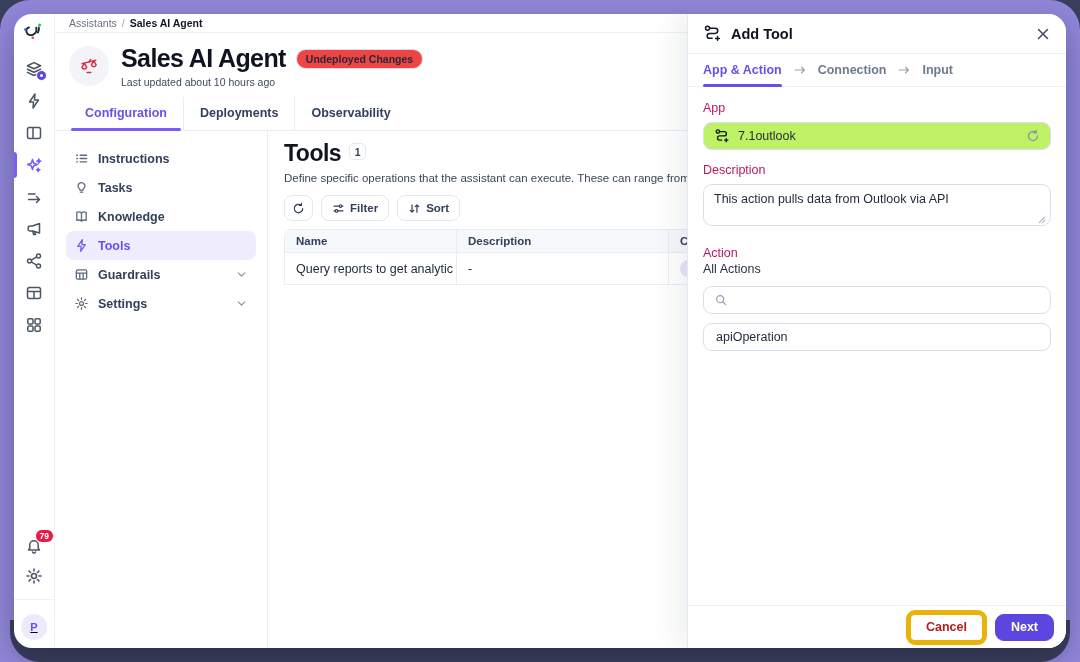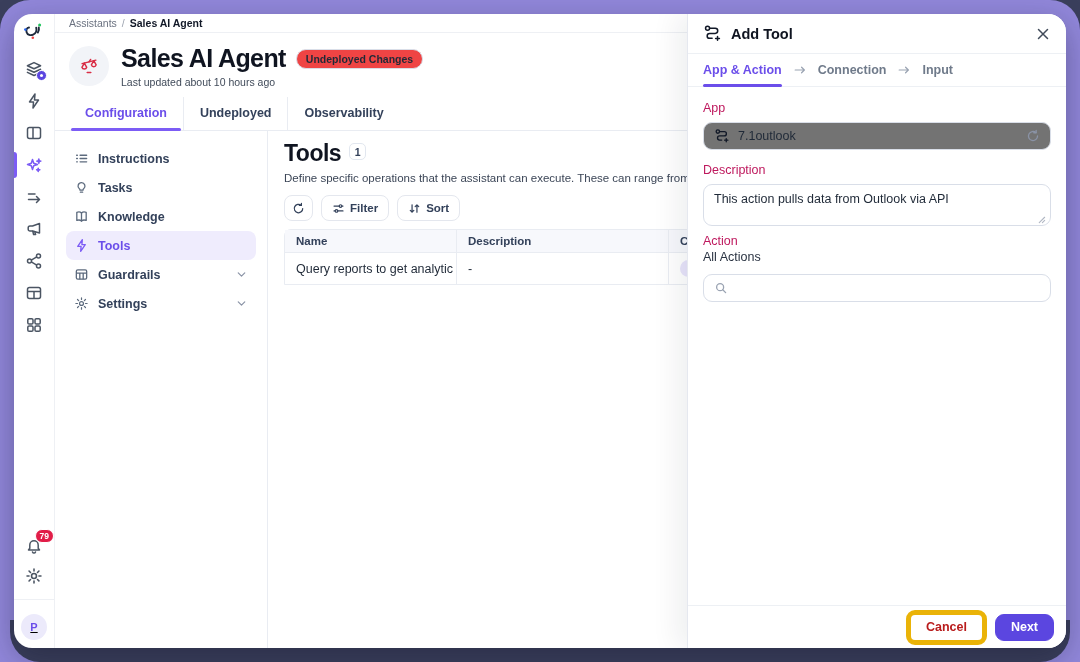--- a/index.html
+++ b/index.html
@@ -82,21 +82,21 @@
   .panel-header .ph-ic { width:19px; height:19px; color:#111827; }
   .panel-title { font-size:14.5px; font-weight:700; color:#0f1420; }
   .close-btn { margin-left:auto; width:16px; height:16px; color:#414b5a; cursor:pointer; background:none; border:none; padding:0; }
   .steps { display:flex; align-items:center; gap:11px; padding:0 15px; height:33px; flex:0 0 33px; border-bottom:1px solid #edf0f4; }
   .step { position:relative; height:100%; display:flex; align-items:center; font-size:12.5px; font-weight:700; color:#6f7a8a; cursor:pointer; }
   .step.active { color:#6b4eea; }
   .step.active::after { content:""; position:absolute; left:0; right:0; bottom:-1px; height:3px; background:#6b4eea; border-radius:3px; }
   .step-arrow { width:14px; height:14px; color:#9aa3b2; }
   .panel-body { flex:1; padding:9px 15px; overflow:hidden; }
   .field-label { font-size:12.5px; color:#be185d; margin:5px 0 7px; }
-  .inputbox { min-height:28px; border:1px solid #d9dee8; border-radius:9px; display:flex; align-items:center; gap:8px; padding:0 10px; font-size:12.5px; color:#1f2937; background:#737373; }
+  .inputbox { min-height:28px; border:1px solid #d9dee8; border-radius:9px; display:flex; align-items:center; gap:8px; padding:0 10px; font-size:12.5px; color:#1f2937; background:#bef264; }
   .inputbox .in-ic { width:16px; height:16px; color:#111827; flex:0 0 16px; }
   .refresh-trail { margin-left:auto; width:14px; height:14px; color:#8a93a6; cursor:pointer; }
   .textareabox { position:relative; min-height:42px; border:1px solid #d9dee8; border-radius:9px; padding:7px 10px 10px; font-size:12.5px; color:#1f2937; }
   .resize-handle { position:absolute; right:4px; bottom:3px; width:9px; height:9px; color:#b0b7c3; }
   .sub-label { font-size:12.5px; color:#2a3342; margin:1px 0 10px; }
   .searchbox { border:1px solid #d9dee8; border-radius:9px; height:28px; display:flex; align-items:center; gap:7px; padding:0 10px; }
   .searchbox .s-ic { width:14px; height:14px; color:#9aa3b2; flex:0 0 14px; }
   .searchbox input { border:none; outline:none; flex:1; font-family:"Liberation Sans",sans-serif; font-size:12.5px; color:#1f2937; background:transparent; }
   .searchbox input::placeholder { color:#9aa3b2; }
   .action-item { margin-top:9px; border:1px solid #d9dee8; border-radius:9px; height:28px; display:flex; align-items:center; padding:0 12px; font-size:12.5px; color:#1f2937; cursor:pointer; }
@@ -227,21 +227,21 @@
           <div class="title-row">
             <span class="page-title">Sales AI Agent</span>
             <span class="status-badge">Undeployed Changes</span>
           </div>
           <div class="updated">Last updated about 10 hours ago</div>
         </div>
       </div>
 
       <div class="tabs">
         <span class="tab active">Configuration</span>
-        <span class="tab">Undeployed</span>
+        <span class="tab">Deployments</span>
         <span class="tab">Observability</span>
       </div>
 
       <div class="body-row">
 
         <div class="subnav">
           <div class="subnav-item">
             <span class="sn-ic">
               <svg width="15" height="15" viewBox="0 0 16 16" fill="none" stroke="currentColor" stroke-width="1.4" stroke-linecap="round">
                 <path d="M6.5 4.5 H13.5 M6.5 8 H13.5 M6.5 11.5 H13.5"></path>
@@ -408,32 +408,33 @@
           <div class="field-label" style="margin-top:13px;">Description</div>
           <div class="textareabox">
             <span>This action pulls data from Outlook via API</span>
             <span class="resize-handle">
               <svg width="9" height="9" viewBox="0 0 10 10" fill="none" stroke="currentColor" stroke-width="1.2" stroke-linecap="round">
                   <path d="M8.5 2.5 L2.5 8.5 M8.5 6 L6 8.5"></path>
                 </svg>
             </span>
           </div>
 
-          <div class="field-label" style="margin-top:8px; margin-bottom:2px;">Action</div>
+          <div class="field-label" style="margin-top:20px; margin-bottom:2px;">Action</div>
           <div class="sub-label">All Actions</div>
 
           <div class="searchbox">
             <span class="s-ic">
               <svg width="14" height="14" viewBox="0 0 16 16" fill="none" stroke="currentColor" stroke-width="1.5" stroke-linecap="round">
                   <circle cx="7" cy="7" r="4"></circle>
                   <path d="M10 10 L13.3 13.3"></path>
                 </svg>
             </span>
           </div>
 
+          <div class="action-item">apiOperation</div>
         </div>
 
         <div class="panel-footer">
           <button class="btn btn-cancel">Cancel</button>
           <button class="btn btn-next">Next</button>
         </div>
       </aside>
     </div>
   </div>
 </div>

